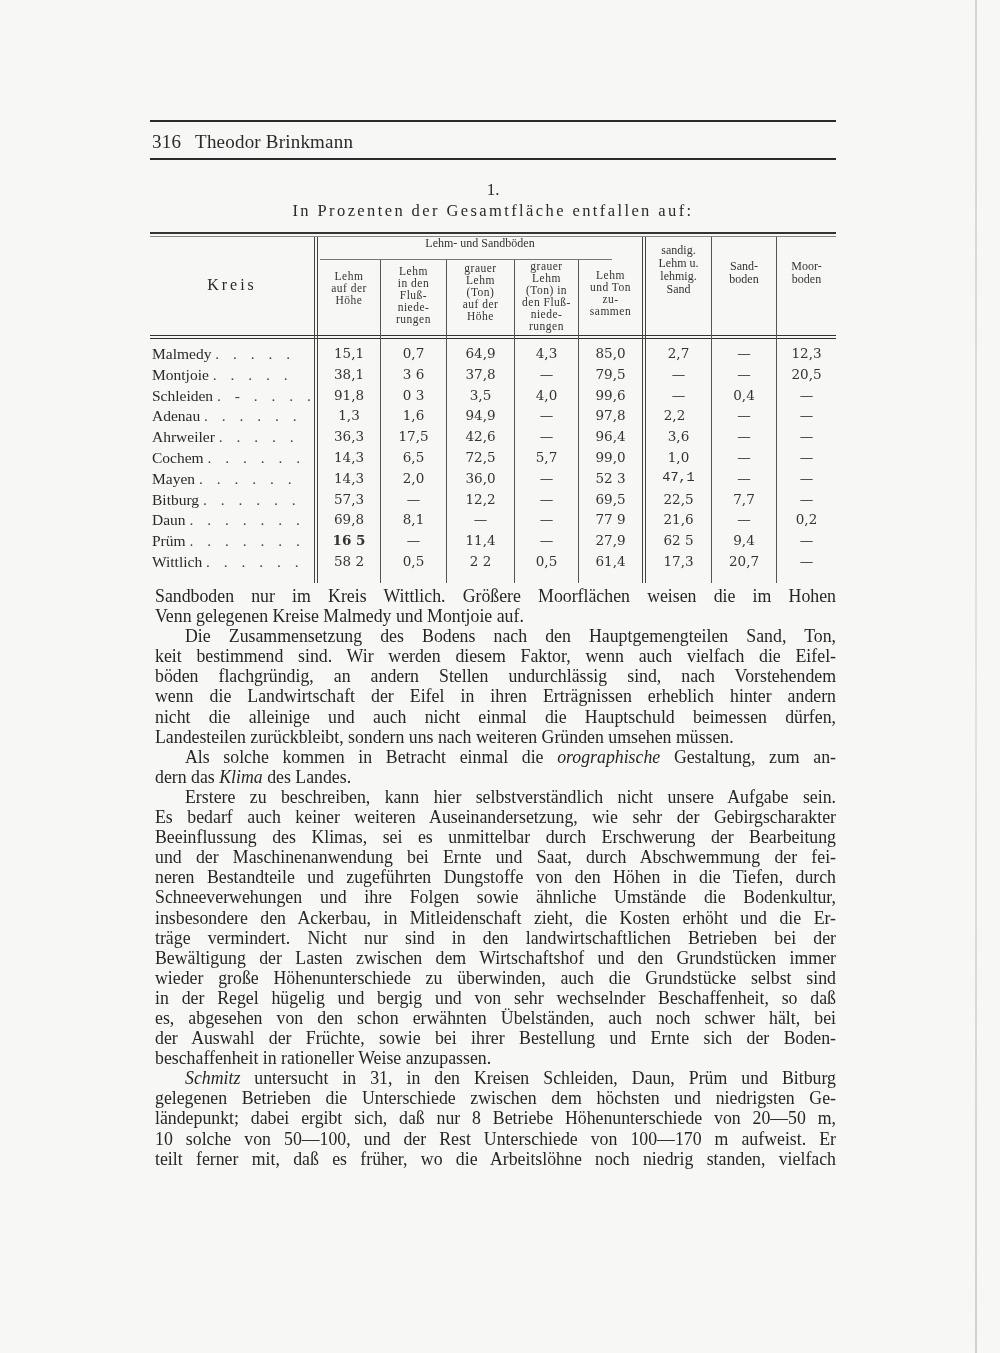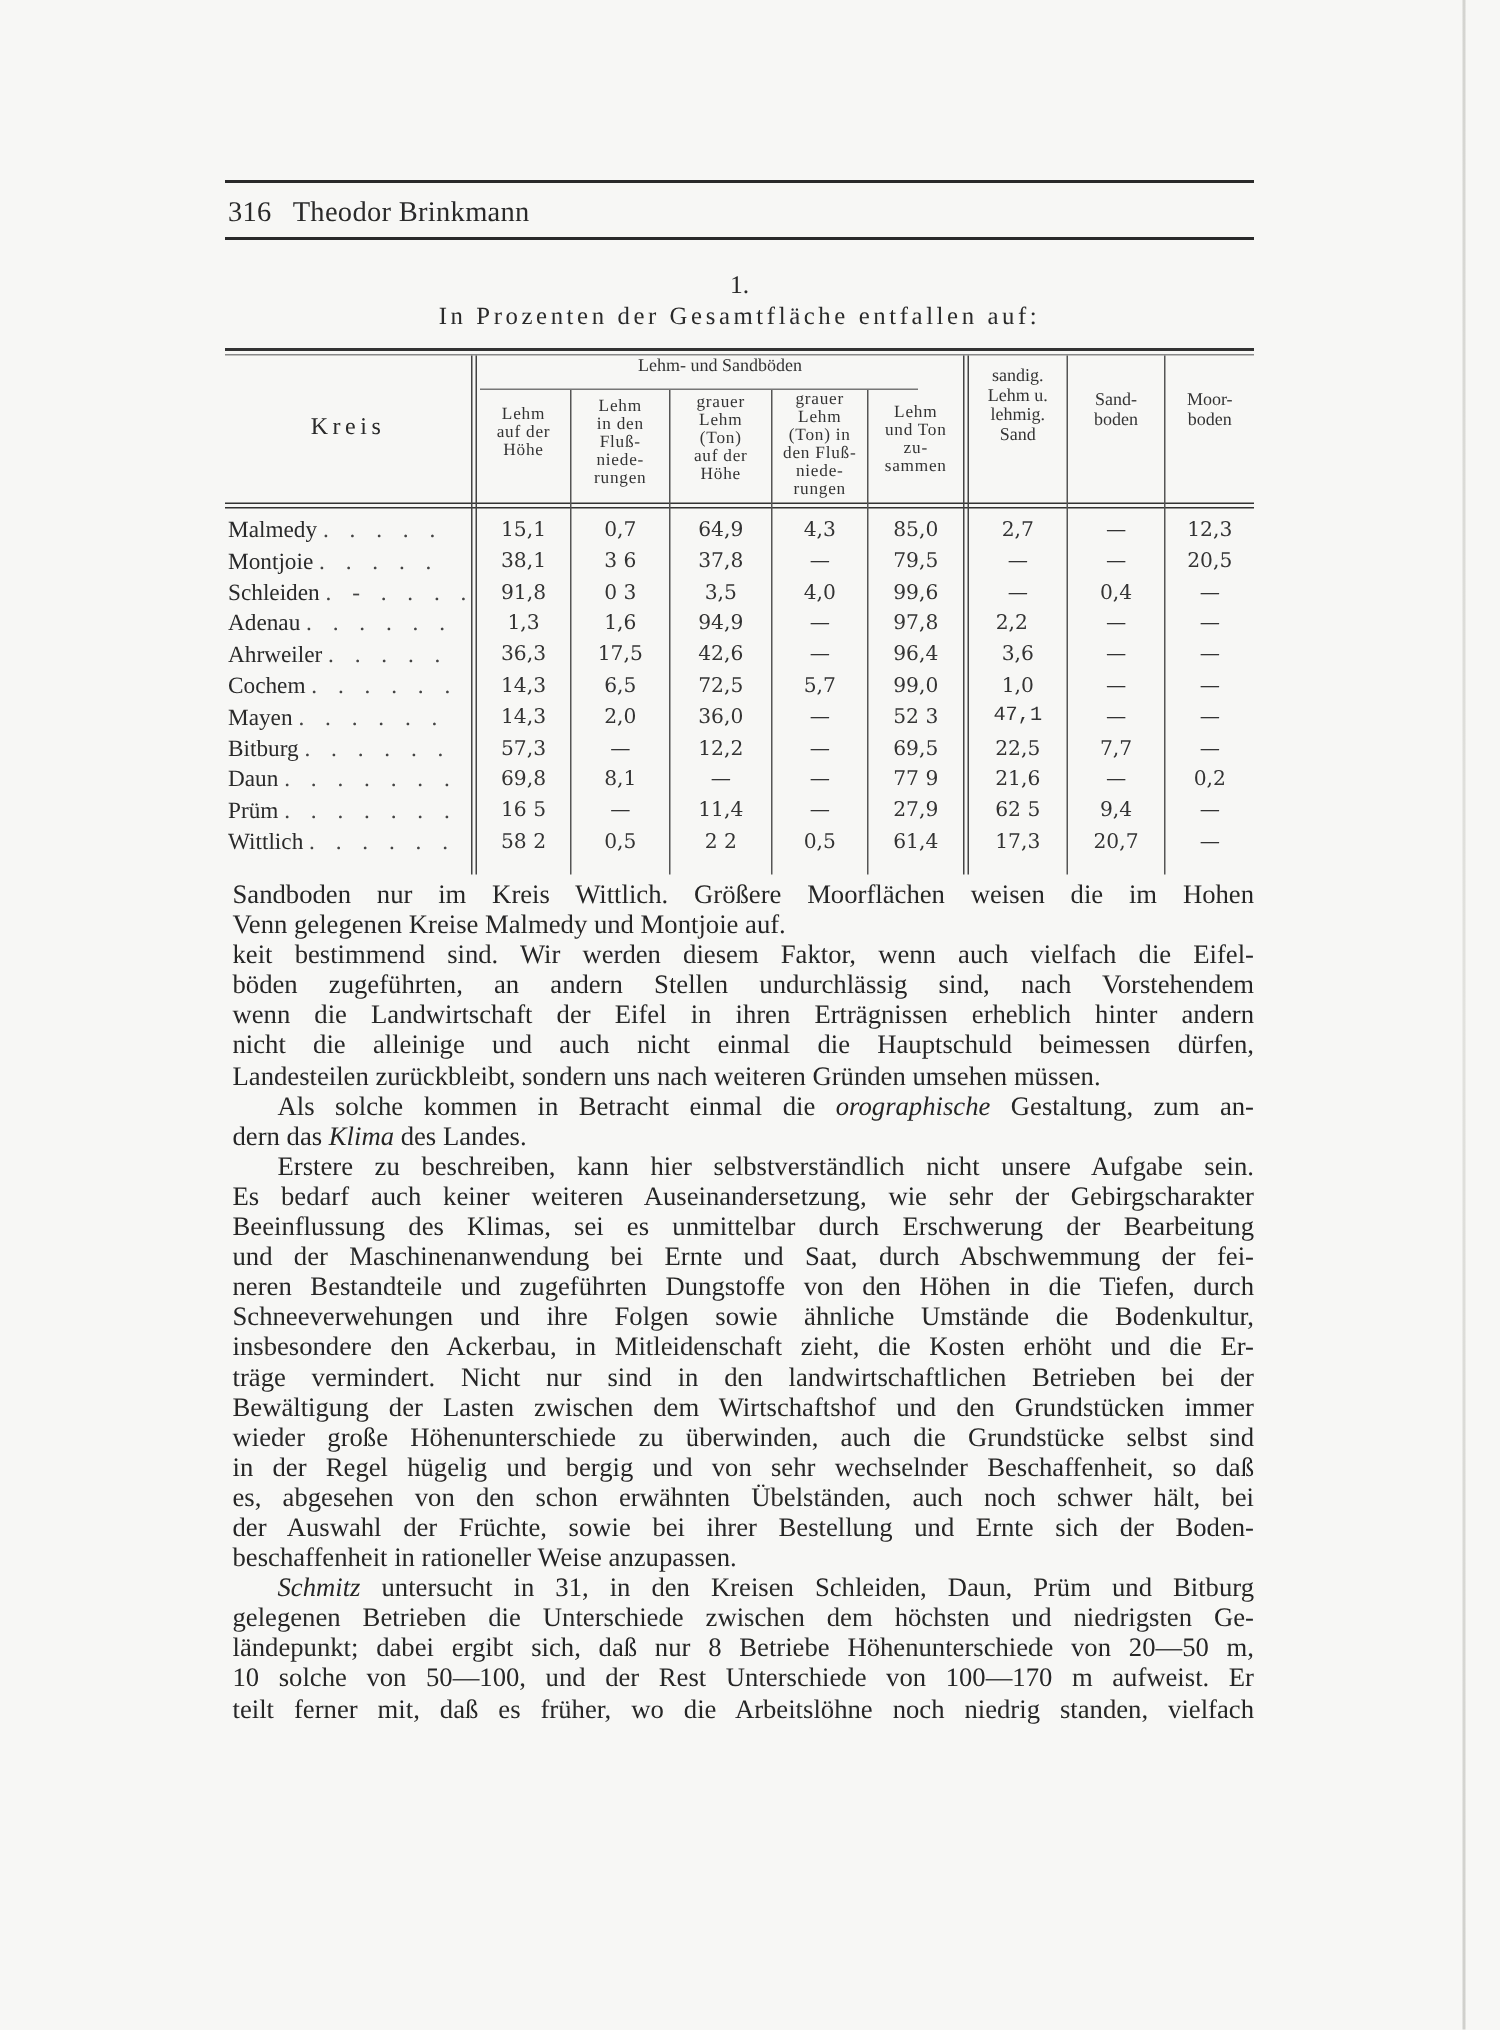--- a/index.html
+++ b/index.html
@@ -250,21 +250,21 @@
           <div class="c" style="left: 231px; width: 65px;">8,1</div>
           <div class="c" style="left: 297px; width: 67px;">—</div>
           <div class="c" style="left: 365px; width: 63px;">—</div>
           <div class="c" style="left: 429px; width: 63px;">77 9</div>
           <div class="c" style="left: 496px; width: 65px;">21,6</div>
           <div class="c" style="left: 562px; width: 64px;">—</div>
           <div class="c" style="left: 627px; width: 59px;">0,2</div>
         </div>
         <div class="row" style="top: 300.2px;">
           <div class="name"><span>Prüm </span><span class="dots">. . . . . . .</span></div>
-          <div class="c" style="left: 168px; width: 62px;">16 5</div>
+          <div class="c" style="left: 168px; width: 62px; font-weight: bold;">16 5</div>
           <div class="c" style="left: 231px; width: 65px;">—</div>
           <div class="c" style="left: 297px; width: 67px;">11,4</div>
           <div class="c" style="left: 365px; width: 63px;">—</div>
           <div class="c" style="left: 429px; width: 63px;">27,9</div>
           <div class="c" style="left: 496px; width: 65px;">62 5</div>
           <div class="c" style="left: 562px; width: 64px;">9,4</div>
           <div class="c" style="left: 627px; width: 59px;">—</div>
         </div>
         <div class="row" style="top: 321px;">
           <div class="name"><span>Wittlich </span><span class="dots">. . . . . .</span></div>
@@ -276,22 +276,23 @@
           <div class="c" style="left: 496px; width: 65px;">17,3</div>
           <div class="c" style="left: 562px; width: 64px;">20,7</div>
           <div class="c" style="left: 627px; width: 59px;">—</div>
         </div>
       </div>
   </div>
 
   <div class="body" id="body">
       <span class="line">Sandboden nur im Kreis Wittlich.  Größere Moorflächen weisen die im Hohen</span>
       <span class="line last">Venn gelegenen Kreise Malmedy und Montjoie auf.</span>
+      <span class="line" style="padding-left: 30px;">Die Zusammensetzung des Bodens nach den Hauptgemengteilen Sand, Ton,</span>
       <span class="line">keit bestimmend sind.  Wir werden diesem Faktor, wenn auch vielfach die Eifel-</span>
-      <span class="line">böden zugeführten, an andern Stellen undurchlässig sind, nach Vorstehendem</span>
+      <span class="line">böden flachgründig, an andern Stellen undurchlässig sind, nach Vorstehendem</span>
       <span class="line">wenn die Landwirtschaft der Eifel in ihren Erträgnissen erheblich hinter andern</span>
       <span class="line">nicht die alleinige und auch nicht einmal die Hauptschuld beimessen dürfen,</span>
       <span class="line last">Landesteilen zurückbleibt, sondern uns nach weiteren Gründen umsehen müssen.</span>
       <span class="line" style="padding-left: 30px;"><span>Als solche kommen in Betracht einmal die </span><em>orographische</em><span> Gestaltung, zum an-</span></span>
       <span class="line last"><span>dern das </span><em>Klima</em><span> des Landes.</span></span>
       <span class="line" style="padding-left: 30px;">Erstere zu beschreiben, kann hier selbstverständlich nicht unsere Aufgabe sein.</span>
       <span class="line">Es bedarf auch keiner weiteren Auseinandersetzung, wie sehr der Gebirgscharakter</span>
       <span class="line">Beeinflussung des Klimas, sei es unmittelbar durch Erschwerung der Bearbeitung</span>
       <span class="line">und der Maschinenanwendung bei Ernte und Saat, durch Abschwemmung der fei-</span>
       <span class="line">neren Bestandteile und zugeführten Dungstoffe von den Höhen in die Tiefen, durch</span>

